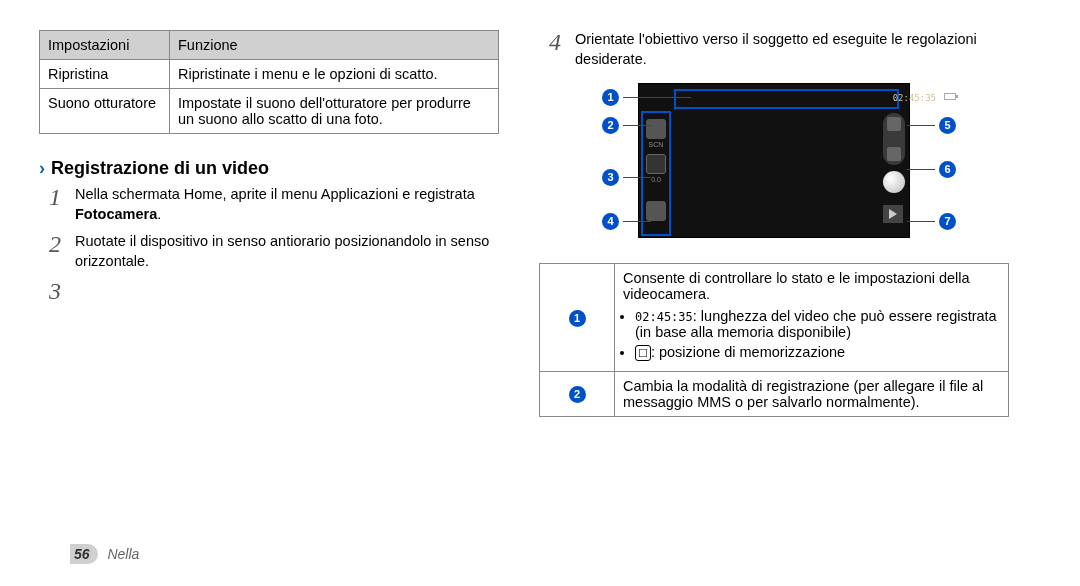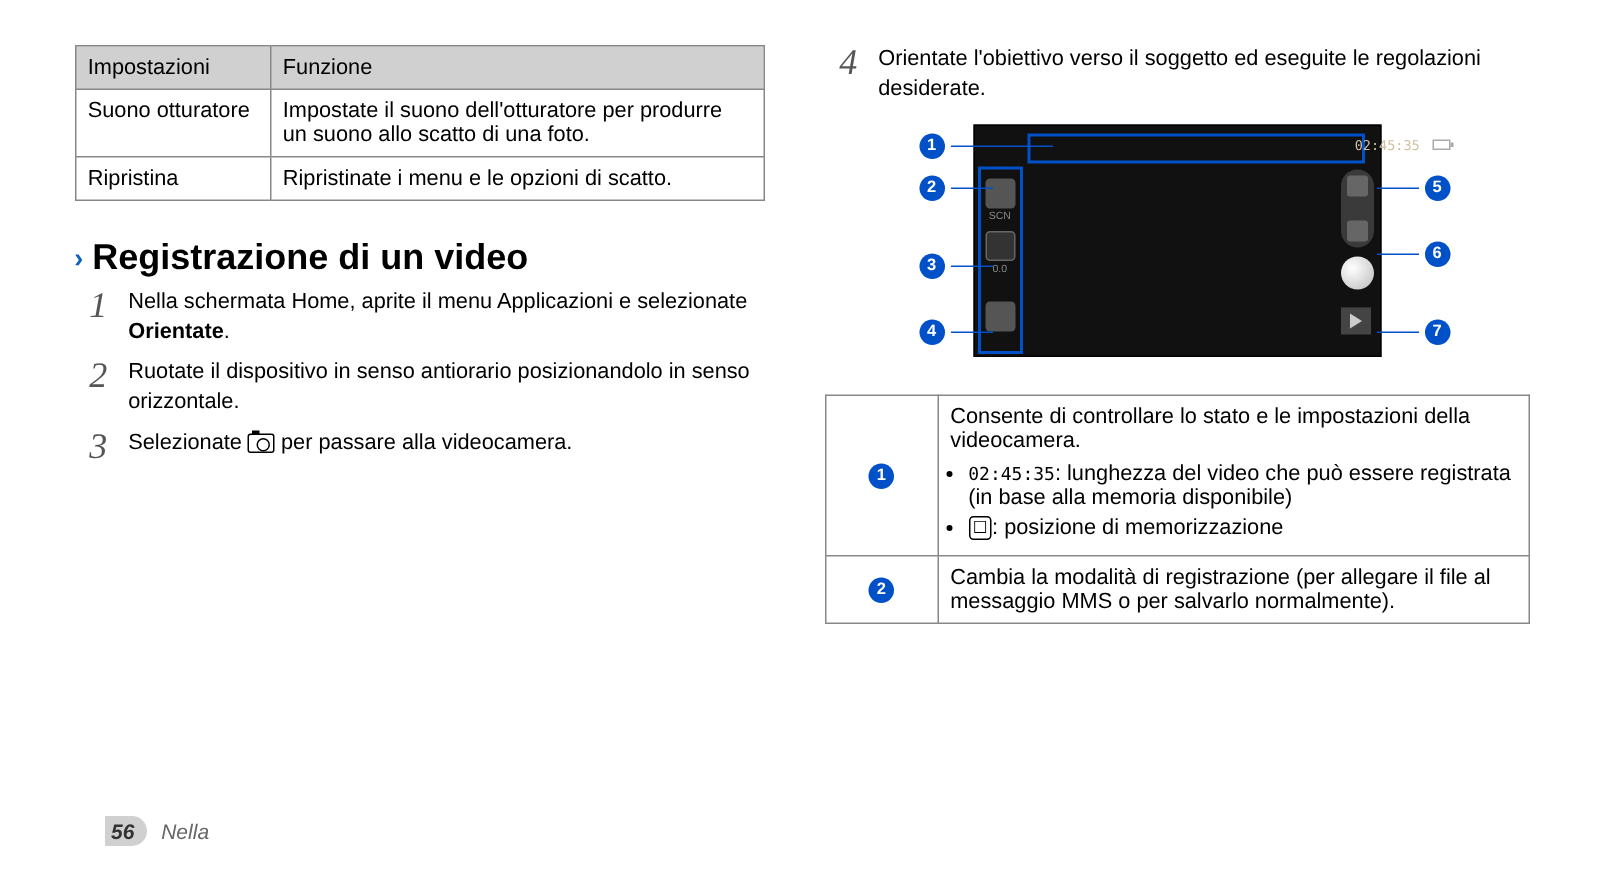--- a/index.html
+++ b/index.html
@@ -1,30 +1,30 @@
 <!DOCTYPE html>
 <html><head>
 <meta charset="utf-8">
 <style>
   * { box-sizing: border-box; margin: 0; padding: 0; }
   html, body { width: 1080px; height: 586px; background: #fff; font-family: "Segoe UI", Arial, sans-serif; color: #000; }
-  .page { display: flex; padding: 30px 50px 10px 39px; gap: 40px; height: 540px; justify-content: center; }
+  .page { display: flex; padding: 30px 50px 10px 39px; gap: 40px; height: 540px; }
   .col { flex: 1; }
   .col-left { flex: 0 0 460px; }
   .col-right { flex: 0 0 470px; }
 
   table { border-collapse: collapse; width: 100%; font-size: 14.5px; }
   th, td { border: 1px solid #888; padding: 6px 8px; text-align: left; vertical-align: top; }
   th { background: #d0d0d0; font-weight: normal; }
   .tbl1 col.c1 { width: 130px; }
   .tbl2 col.c1 { width: 75px; }
 
   .section-head { display: flex; align-items: center; gap: 6px; margin-top: 24px; margin-bottom: 6px; }
   .chevron-icon { color: #1060c0; font-size: 18px; font-weight: bold; }
-  .section-title { font-size: 24px; font-weight: bold; }
+  .section-title { font-size: 18px; font-weight: bold; }
 
   ol.steps { list-style: none; margin-left: 6px; }
   ol.steps > li { display: flex; gap: 10px; margin-bottom: 8px; font-size: 14.5px; line-height: 1.35; }
   .step-num { font-family: Georgia, "Times New Roman", serif; font-style: italic; font-size: 24px; color: #555; width: 20px; flex: 0 0 20px; text-align: center; margin-top: -4px; }
 
   .camera-figure { position: relative; width: 380px; height: 160px; margin: 14px auto 20px; }
   .screen { position: absolute; left: 54px; top: 0; width: 272px; height: 155px; background: #111; border: 1px solid #000; }
   .topbar { position: absolute; left: 90px; top: 6px; width: 225px; height: 20px; border: 2px solid #0050c8; }
   .topbar-time { position: absolute; right: 28px; top: 10px; color: #d0c0a0; font-family: monospace; font-size: 9px; }
   .topbar-batt { position: absolute; right: 8px; top: 10px; width: 12px; height: 7px; border: 1px solid #aaa; }
@@ -73,51 +73,48 @@
       <colgroup>
           <col class="c1">
           <col>
         </colgroup>
       <tbody>
           <tr>
         <th>Impostazioni</th>
         <th>Funzione</th>
       </tr>
       <tr>
+        <td>Ripristina</td>
+        <td>Ripristinate i menu e le opzioni di scatto.</td>
+      </tr>
+      <tr>
         <td>Suono otturatore</td>
         <td>Impostate il suono dell'otturatore per produrre un suono allo scatto di una foto.</td>
-      </tr>
-      <tr>
-        <td>Ripristina</td>
-        <td>Ripristinate i menu e le opzioni di scatto.</td>
       </tr>
     </tbody>
       </table>
 
     <div class="section-head">
       <span class="chevron-icon">›</span>
       <span class="section-title">Registrazione di un video</span>
     </div>
 
     <ol class="steps">
       <li>
         <span class="step-num">1</span>
         <span>
-          <span>Nella schermata Home, aprite il menu Applicazioni e selezionate </span><b>Orientate</b><span>.</span>
+          <span>Nella schermata Home, aprite il menu Applicazioni e registrata </span><b>Fotocamera</b><span>.</span>
         </span>
       </li>
       <li>
         <span class="step-num">2</span>
         <span>Ruotate il dispositivo in senso antiorario posizionandolo in senso orizzontale.</span>
       </li>
       <li>
         <span class="step-num">3</span>
-        <span>
-          <span>Selezionate </span><span class="cam-icon"></span><span> per passare alla videocamera.</span>
-        </span>
       </li>
     </ol>
   </div>
 
   <div class="col col-right">
     <ol class="steps">
       <li>
         <span class="step-num">4</span>
         <span>Orientate l'obiettivo verso il soggetto ed eseguite le regolazioni desiderate.</span>
       </li>

